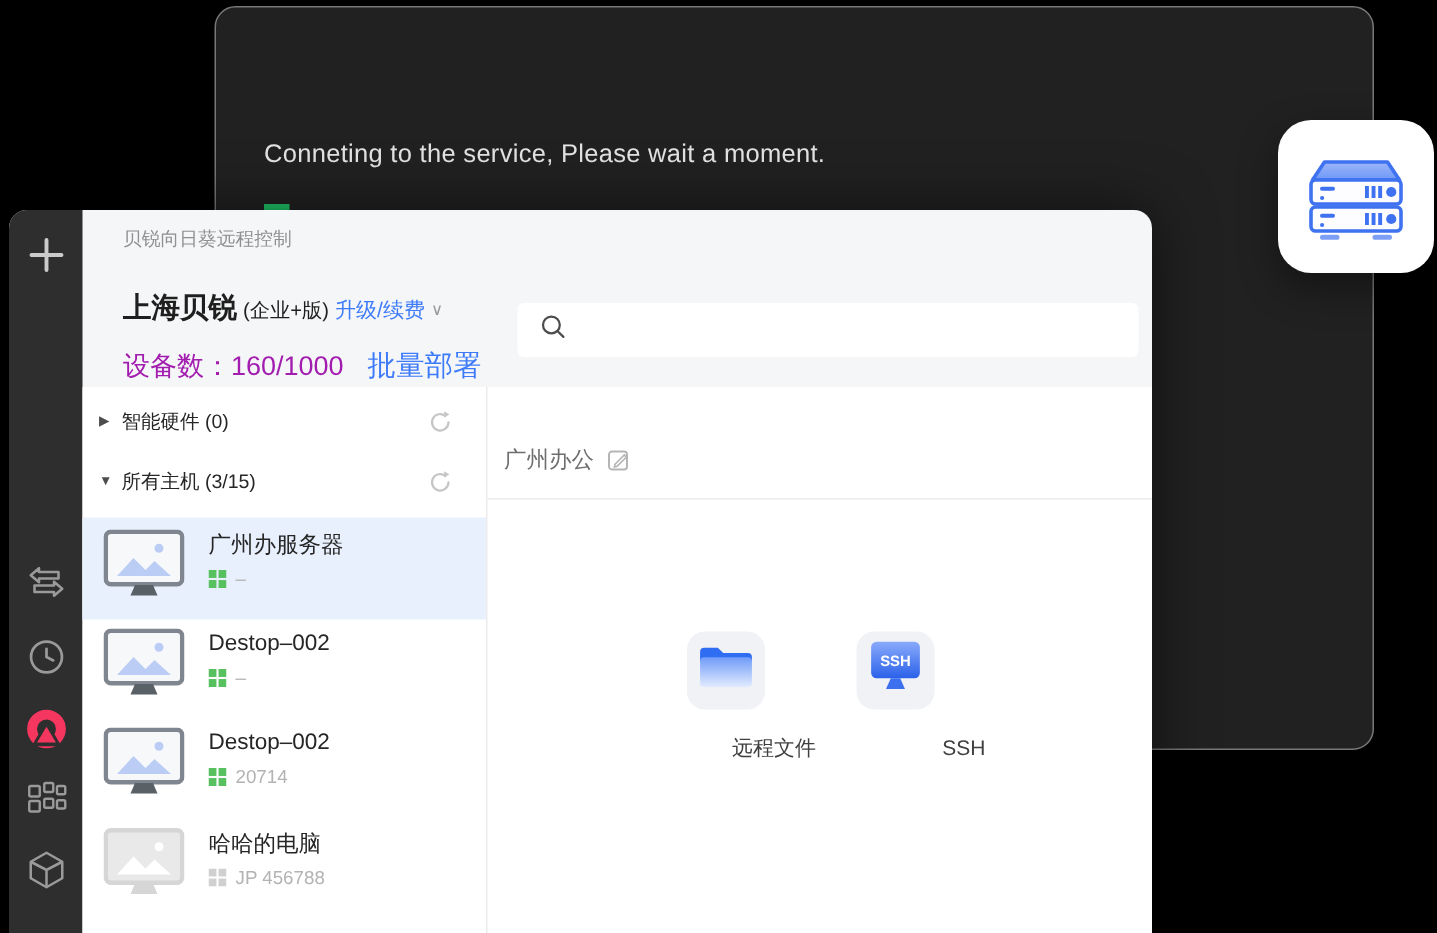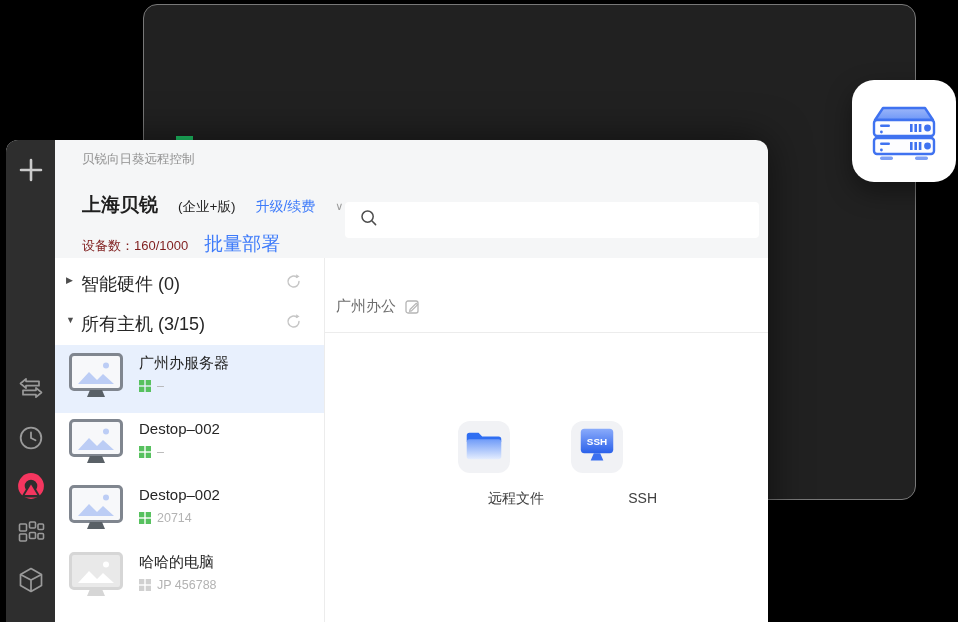--- a/index.html
+++ b/index.html
@@ -25,43 +25,43 @@
   
   #app { left:6px; top:140px; width:762px; height:482px; background:#f5f6f7;
     border-radius:12px 12px 0 0; box-shadow:0 0 40px rgba(0,0,0,.55); }
   #sidebar { left:0; top:0; width:49px; height:482px; background:#2e2e2e;
     border-top-left-radius:12px; }
   .side-icon { position:absolute; left:0; width:49px; display:flex;
     justify-content:center; cursor:pointer; }
 
   #titlebar-text { left:76px; top:11px; font-size:12.5px; color:#909090; }
 
-  #account-row { left:76px; top:52px; display:flex; align-items:baseline; gap:20px; white-space:nowrap; }
+  #account-row { left:76px; top:52px; display:flex; align-items:baseline; gap:4px; white-space:nowrap; }
   #account-name { font-size:19px; color:#1f1f1f; font-weight:600; }
   #account-edition { font-size:13.5px; color:#1f1f1f; }
   #upgrade-link { font-size:14px; color:#3e7bfa; cursor:pointer; }
   #upgrade-chevron { font-size:11px; color:#9a9a9a; transform:translateY(-1px); }
 
   #count-row { left:76px; top:91px; display:flex; gap:16px; align-items:baseline; white-space:nowrap; }
-  #device-count { font-size:13px; color:#7f1d1d; }
+  #device-count { font-size:18px; color:#a21caf; }
   #batch-deploy { font-size:19px; color:#3e7bfa; cursor:pointer; }
 
   #search-bar { left:339px; top:62px; width:414px; height:36px; background:#fff;
     border-radius:4px; display:flex; align-items:center; padding-left:15px; }
   #search-input { border:none; outline:none; flex:1; height:100%; font-size:14px;
     background:transparent; margin-left:10px; }
 
   
   #content { left:49px; top:118px; width:713px; height:364px; background:#fff; }
   #list-panel { left:0; top:0; width:269px; height:364px; }
   #v-divider { left:269px; top:0; width:1px; height:364px; background:#ececec; }
 
   .tree-row { position:absolute; left:0; width:269px; height:26px; cursor:pointer; }
   .tree-arrow { position:absolute; left:11px; top:5px; font-size:9px; color:#4d4d4d; }
-  .tree-label { position:absolute; left:26px; top:2px; font-size:18px; color:#262626; }
+  .tree-label { position:absolute; left:26px; top:2px; font-size:13px; color:#262626; }
   .tree-refresh { position:absolute; left:230px; top:3px; cursor:pointer; }
 
   .dev-row { position:absolute; left:0; width:269px; height:68px; cursor:pointer; }
   .dev-row.selected { background:#e8f0fd; }
   .dev-icon { position:absolute; left:14px; top:8px; }
   .dev-name { position:absolute; left:84px; top:9px; font-size:15px; color:#262626; white-space:nowrap; }
   .dev-status { position:absolute; left:84px; top:34px; display:flex; align-items:center; gap:6px; }
   .dev-status span { font-size:12.5px; color:#b3b3b3; }
 
   #main-panel { left:270px; top:16px; width:443px; height:364px; }
@@ -71,20 +71,21 @@
 
   .tile { position:absolute; top:147px; width:52px; height:52px; background:#f1f2f5;
     border-radius:12px; display:flex; align-items:center; justify-content:center; cursor:pointer; }
   .tile-label { position:absolute; top:216px; width:120px; text-align:right;
     font-size:14px; color:#404040; cursor:pointer; }
 </style>
 </head>
 <body>
 
 <div id="terminal" class="abs">
+  <div class="term-line" style="top:88px">Conneting to the service, Please wait a moment.</div>
   <div id="term-cursor"></div>
 </div>
 
 <div id="server-card" class="abs">
   <span>
     <svg width="72" height="66" viewBox="0 0 72 66">
       <defs>
         <linearGradient id="lidg" x1="0" y1="0" x2="0" y2="1">
           <stop offset="0" stop-color="#9cb6f9"></stop>
             <stop offset="1" stop-color="#6e97f7"></stop>

